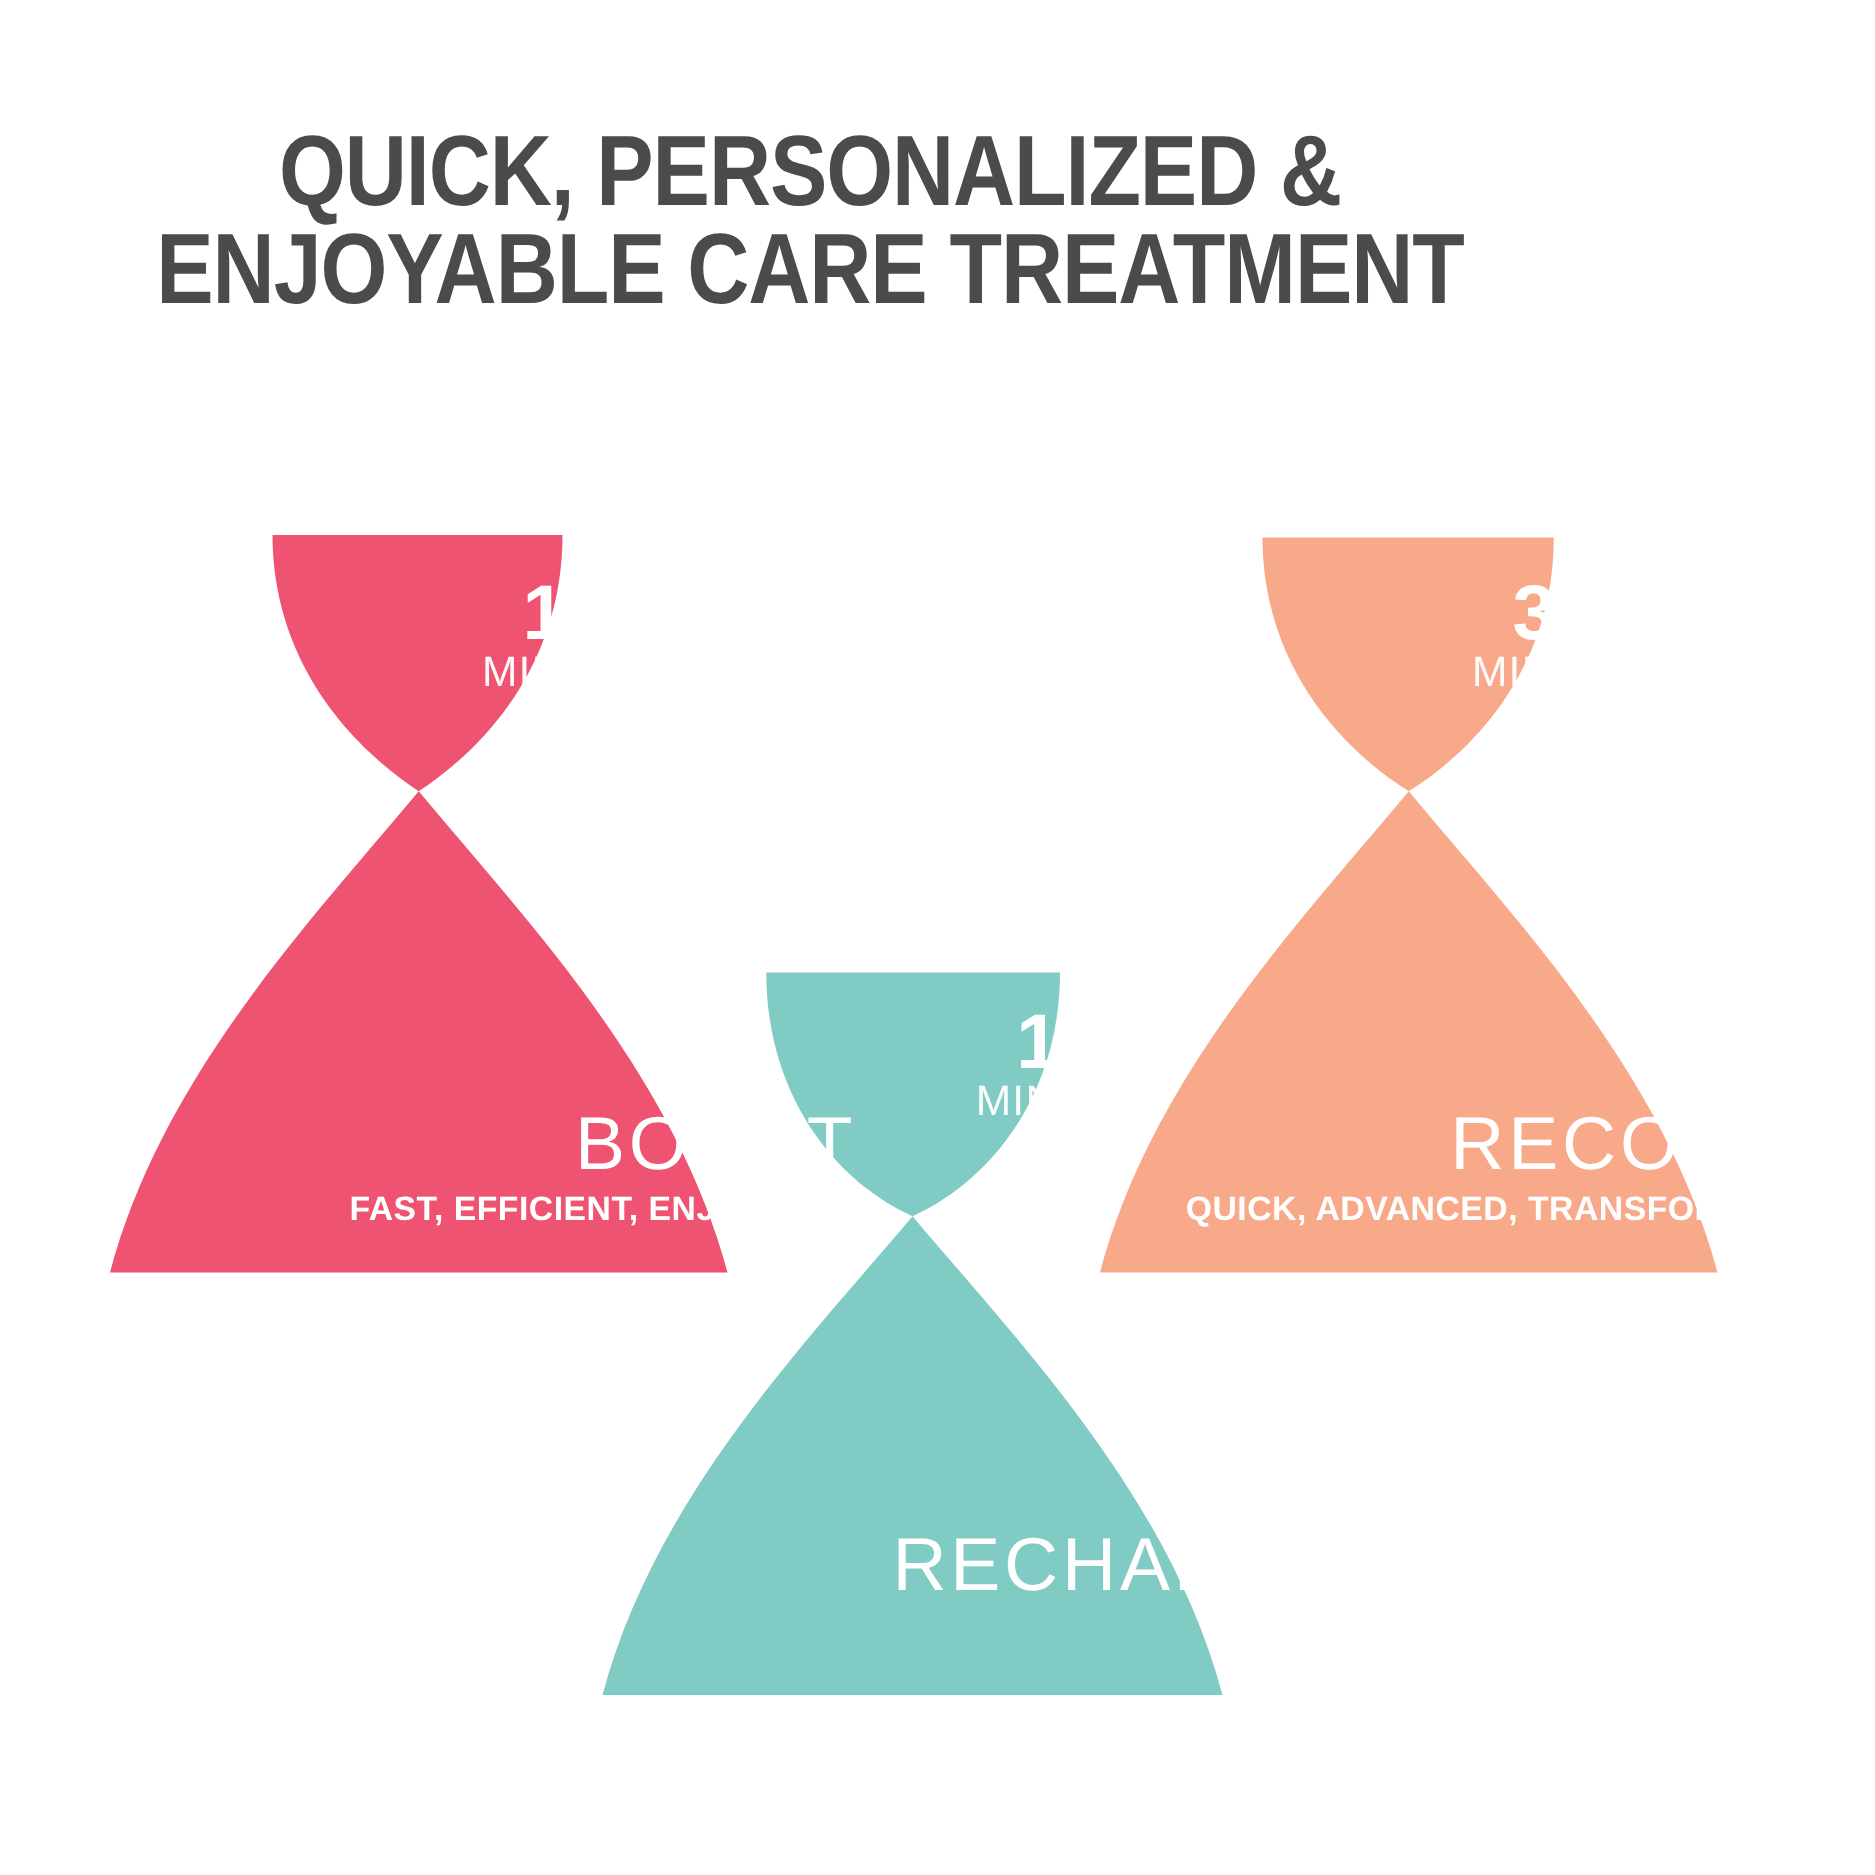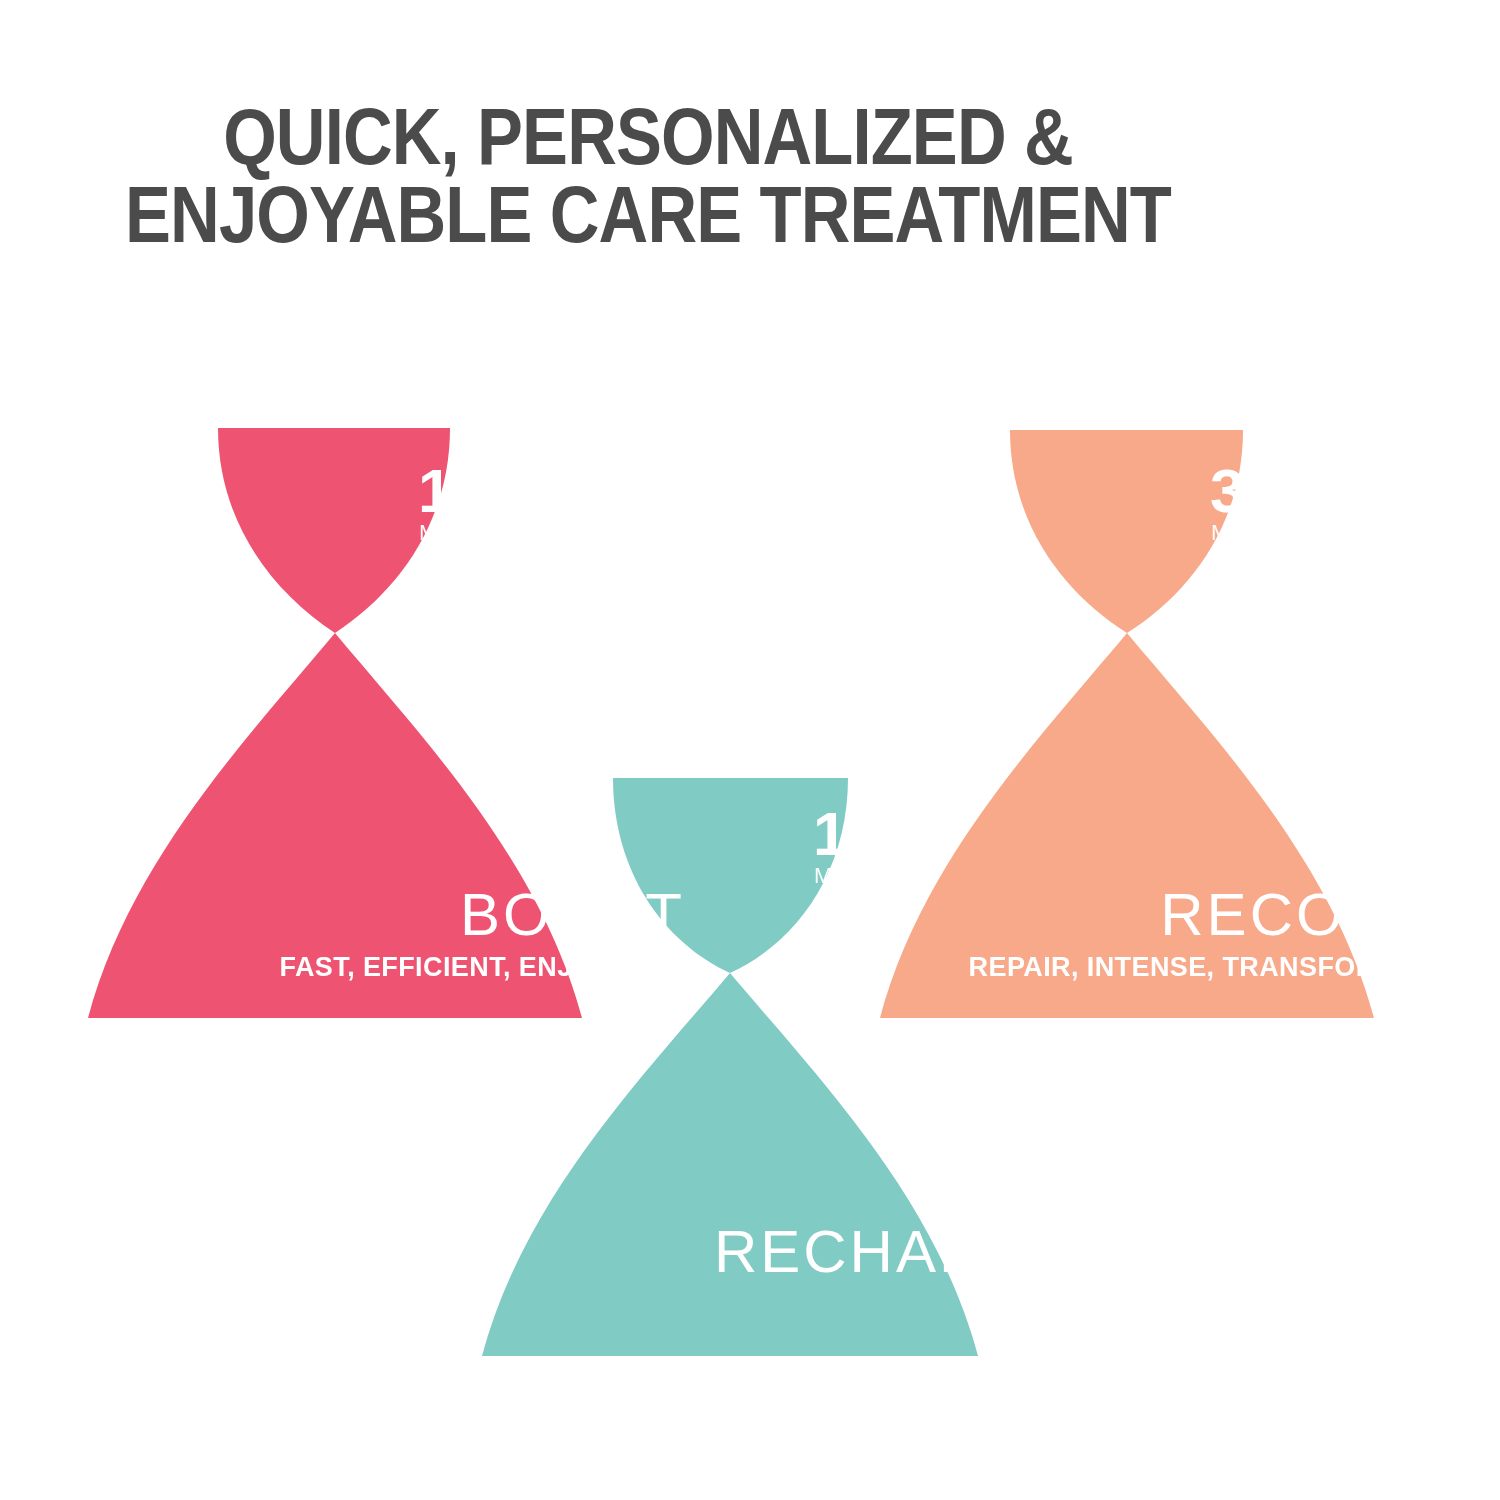--- a/index.html
+++ b/index.html
@@ -57,21 +57,21 @@
   .mins-block { width: 300px; }
   .num {
     display: block;
     font-weight: bold;
     font-size: 62px;
     line-height: 0.95;
     letter-spacing: -1px;
   }
   .mins {
     display: block;
-    font-size: 22px;
+    font-size: 34px;
     font-weight: 300;
     letter-spacing: 1px;
     line-height: 1.05;
     opacity: 0.97;
   }
   .name-block { width: 700px; }
   .name {
     display: block;
     font-size: 60px;
     font-weight: 300;
@@ -139,16 +139,16 @@
   <div class="overlay name-block" id="recharge-name">
     <span class="name">RECHARGE</span>
   </div>
 
   <div class="overlay mins-block" id="recover-mins">
     <span class="num">30</span>
     <span class="mins">MINS.</span>
   </div>
   <div class="overlay name-block" id="recover-name">
     <span class="name">RECOVER</span>
-    <span class="tagline">REPAIR, INTENSE, TRANSFORMATIVE</span>
+    <span class="tagline">QUICK, ADVANCED, TRANSFORMATIVE</span>
   </div>
 
 </div>
 
 </body></html>

